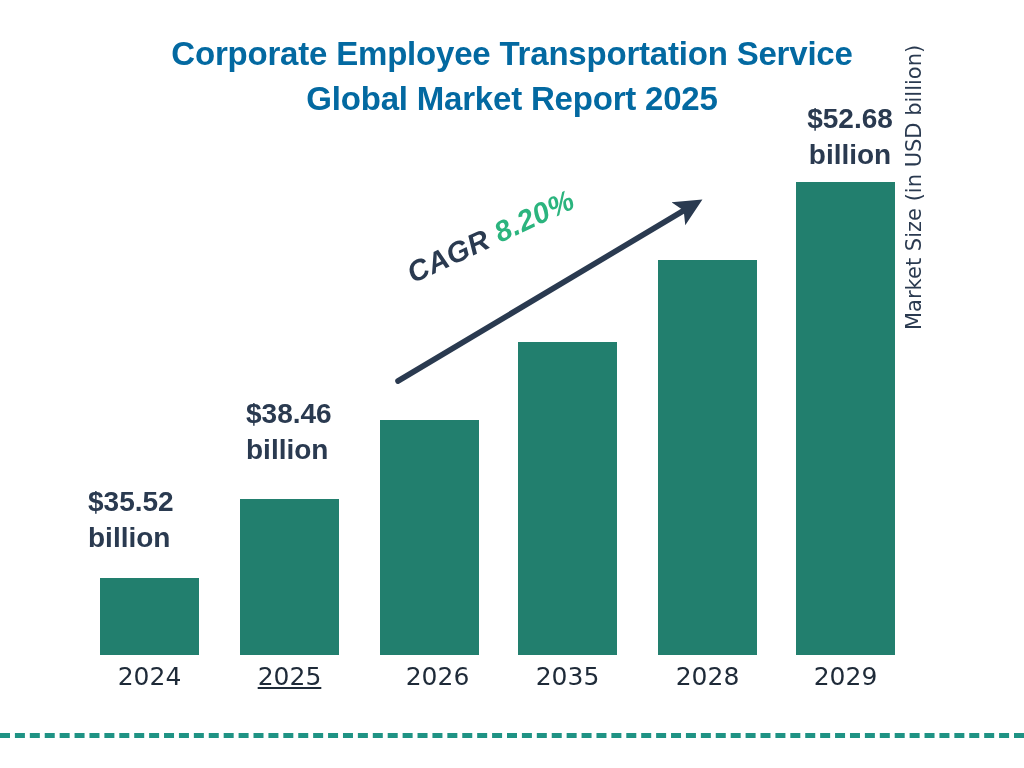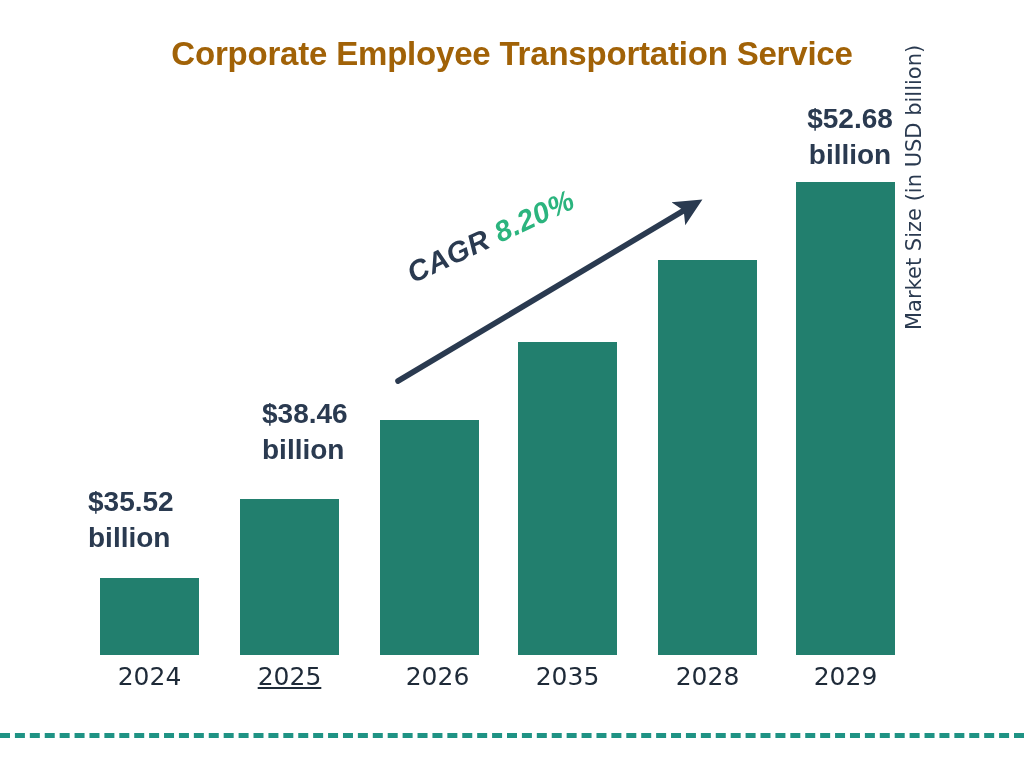--- a/index.html
+++ b/index.html
@@ -23,21 +23,21 @@
   
   #chart-title {
     position: absolute;
     left: 62px;
     top: 32px;
     width: 900px;
     text-align: center;
     font-size: 33px;
     font-weight: bold;
     line-height: 1.36;
-    color: #a16207;
+    color: #0369a1;
     letter-spacing: -0.2px;
   }
   #chart-title .tline { display: block; }
 
   
   #logo {
     position: absolute;
     left: 80px;
     top: 186px;
     width: 205px;
@@ -98,21 +98,21 @@
   .callout {
     position: absolute;
     font-size: 28px;
     font-weight: bold;
     color: #2a3a50;
     line-height: 1.28;
     text-align: left;
     white-space: pre-line;
   }
   #callout-2024 { left: 88px;  top: 484px; }
-  #callout-2025 { left: 246px; top: 396px; margin-left: 16px; }
+  #callout-2025 { left: 246px; top: 396px; }
   #callout-2029 { left: 800px; top: 101px; width: 100px; text-align: center; }
 
   
   #cagr-arrow {
     position: absolute;
     left: 380px;
     top: 185px;
     width: 340px;
     height: 215px;
     pointer-events: none;
@@ -155,20 +155,21 @@
     border-top: 5px dashed #1f9384;
   }
 </style>
 </head>
 <body>
 
 <div id="stage">
 
   <div id="chart-title">
     <span class="tline">Corporate Employee Transportation Service</span>
+    <span class="tline">Global Market Report 2025</span>
   </div>
 
 
   <div id="plot">
       <div class="bar" style="left: 100px; top: 578px; width: 99px; height: 77px; background: rgb(34, 127, 110);"></div>
       <div class="xtick" style="left: 100px; width: 99px;">2024</div>
       <div class="bar" style="left: 240px; top: 499px; width: 99px; height: 156px; background: rgb(34, 127, 110);"></div>
       <div class="xtick" style="left: 240px; width: 99px; text-decoration: underline;">2025</div>
       <div class="bar" style="left: 380px; top: 420px; width: 99px; height: 235px; background: rgb(34, 127, 110);"></div>
       <div class="xtick" style="left: 388px; width: 99px;">2026</div>

